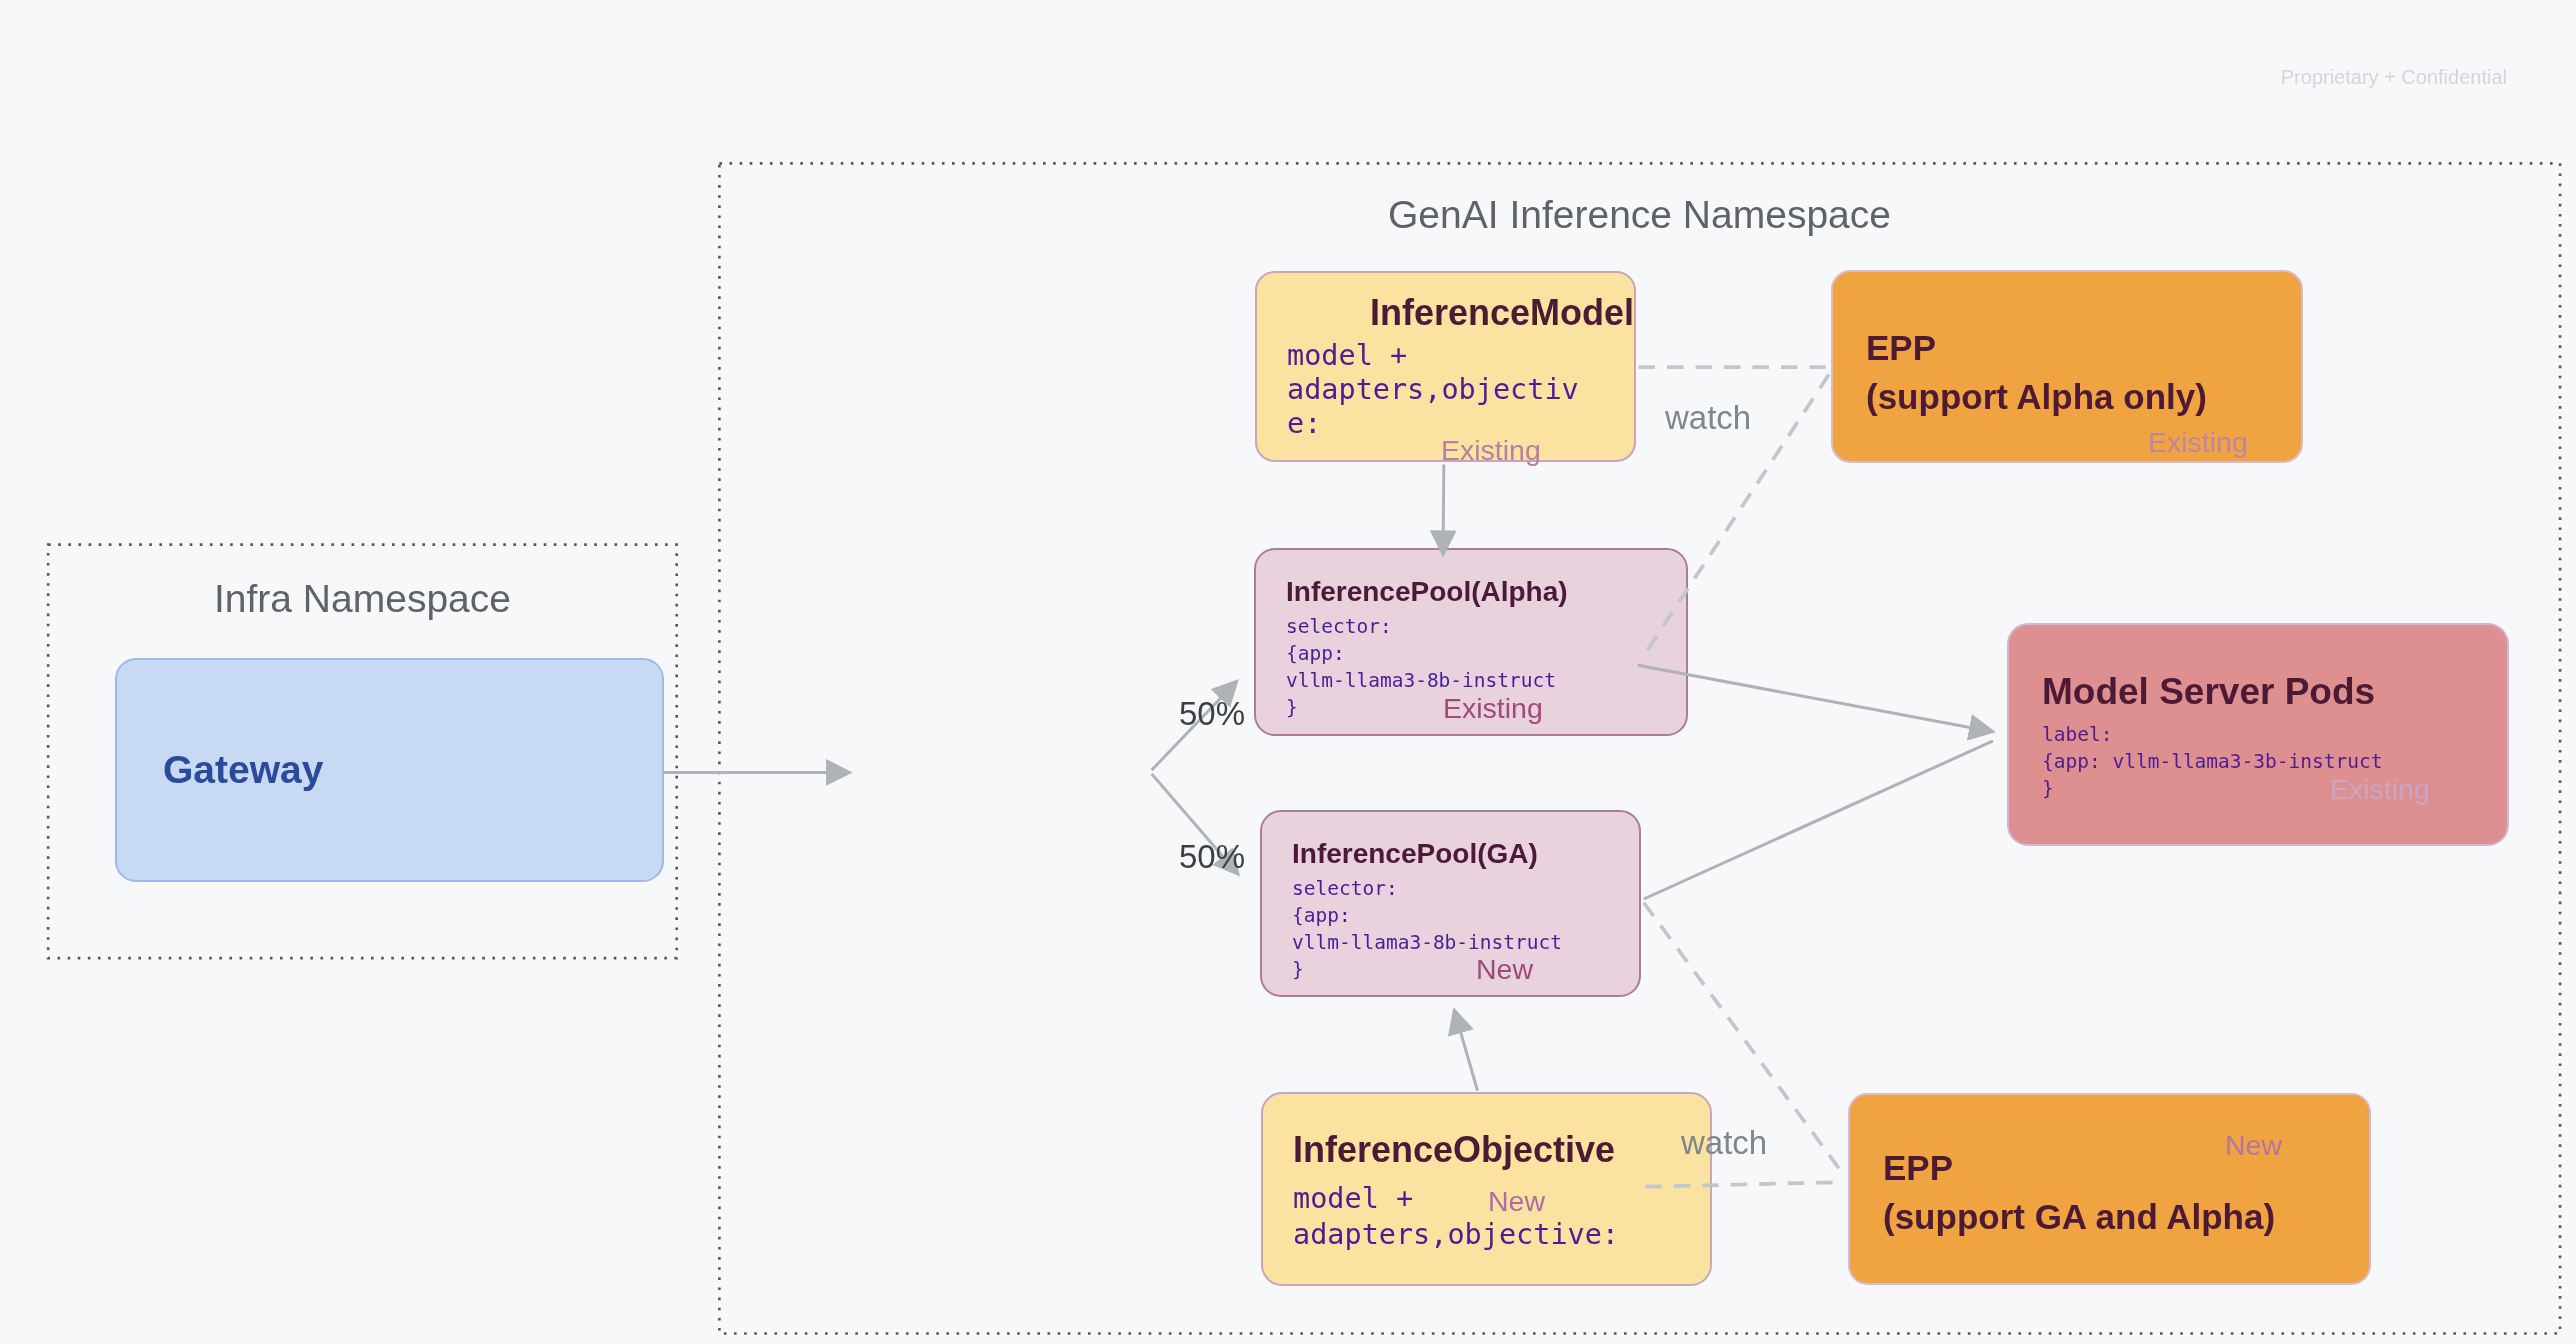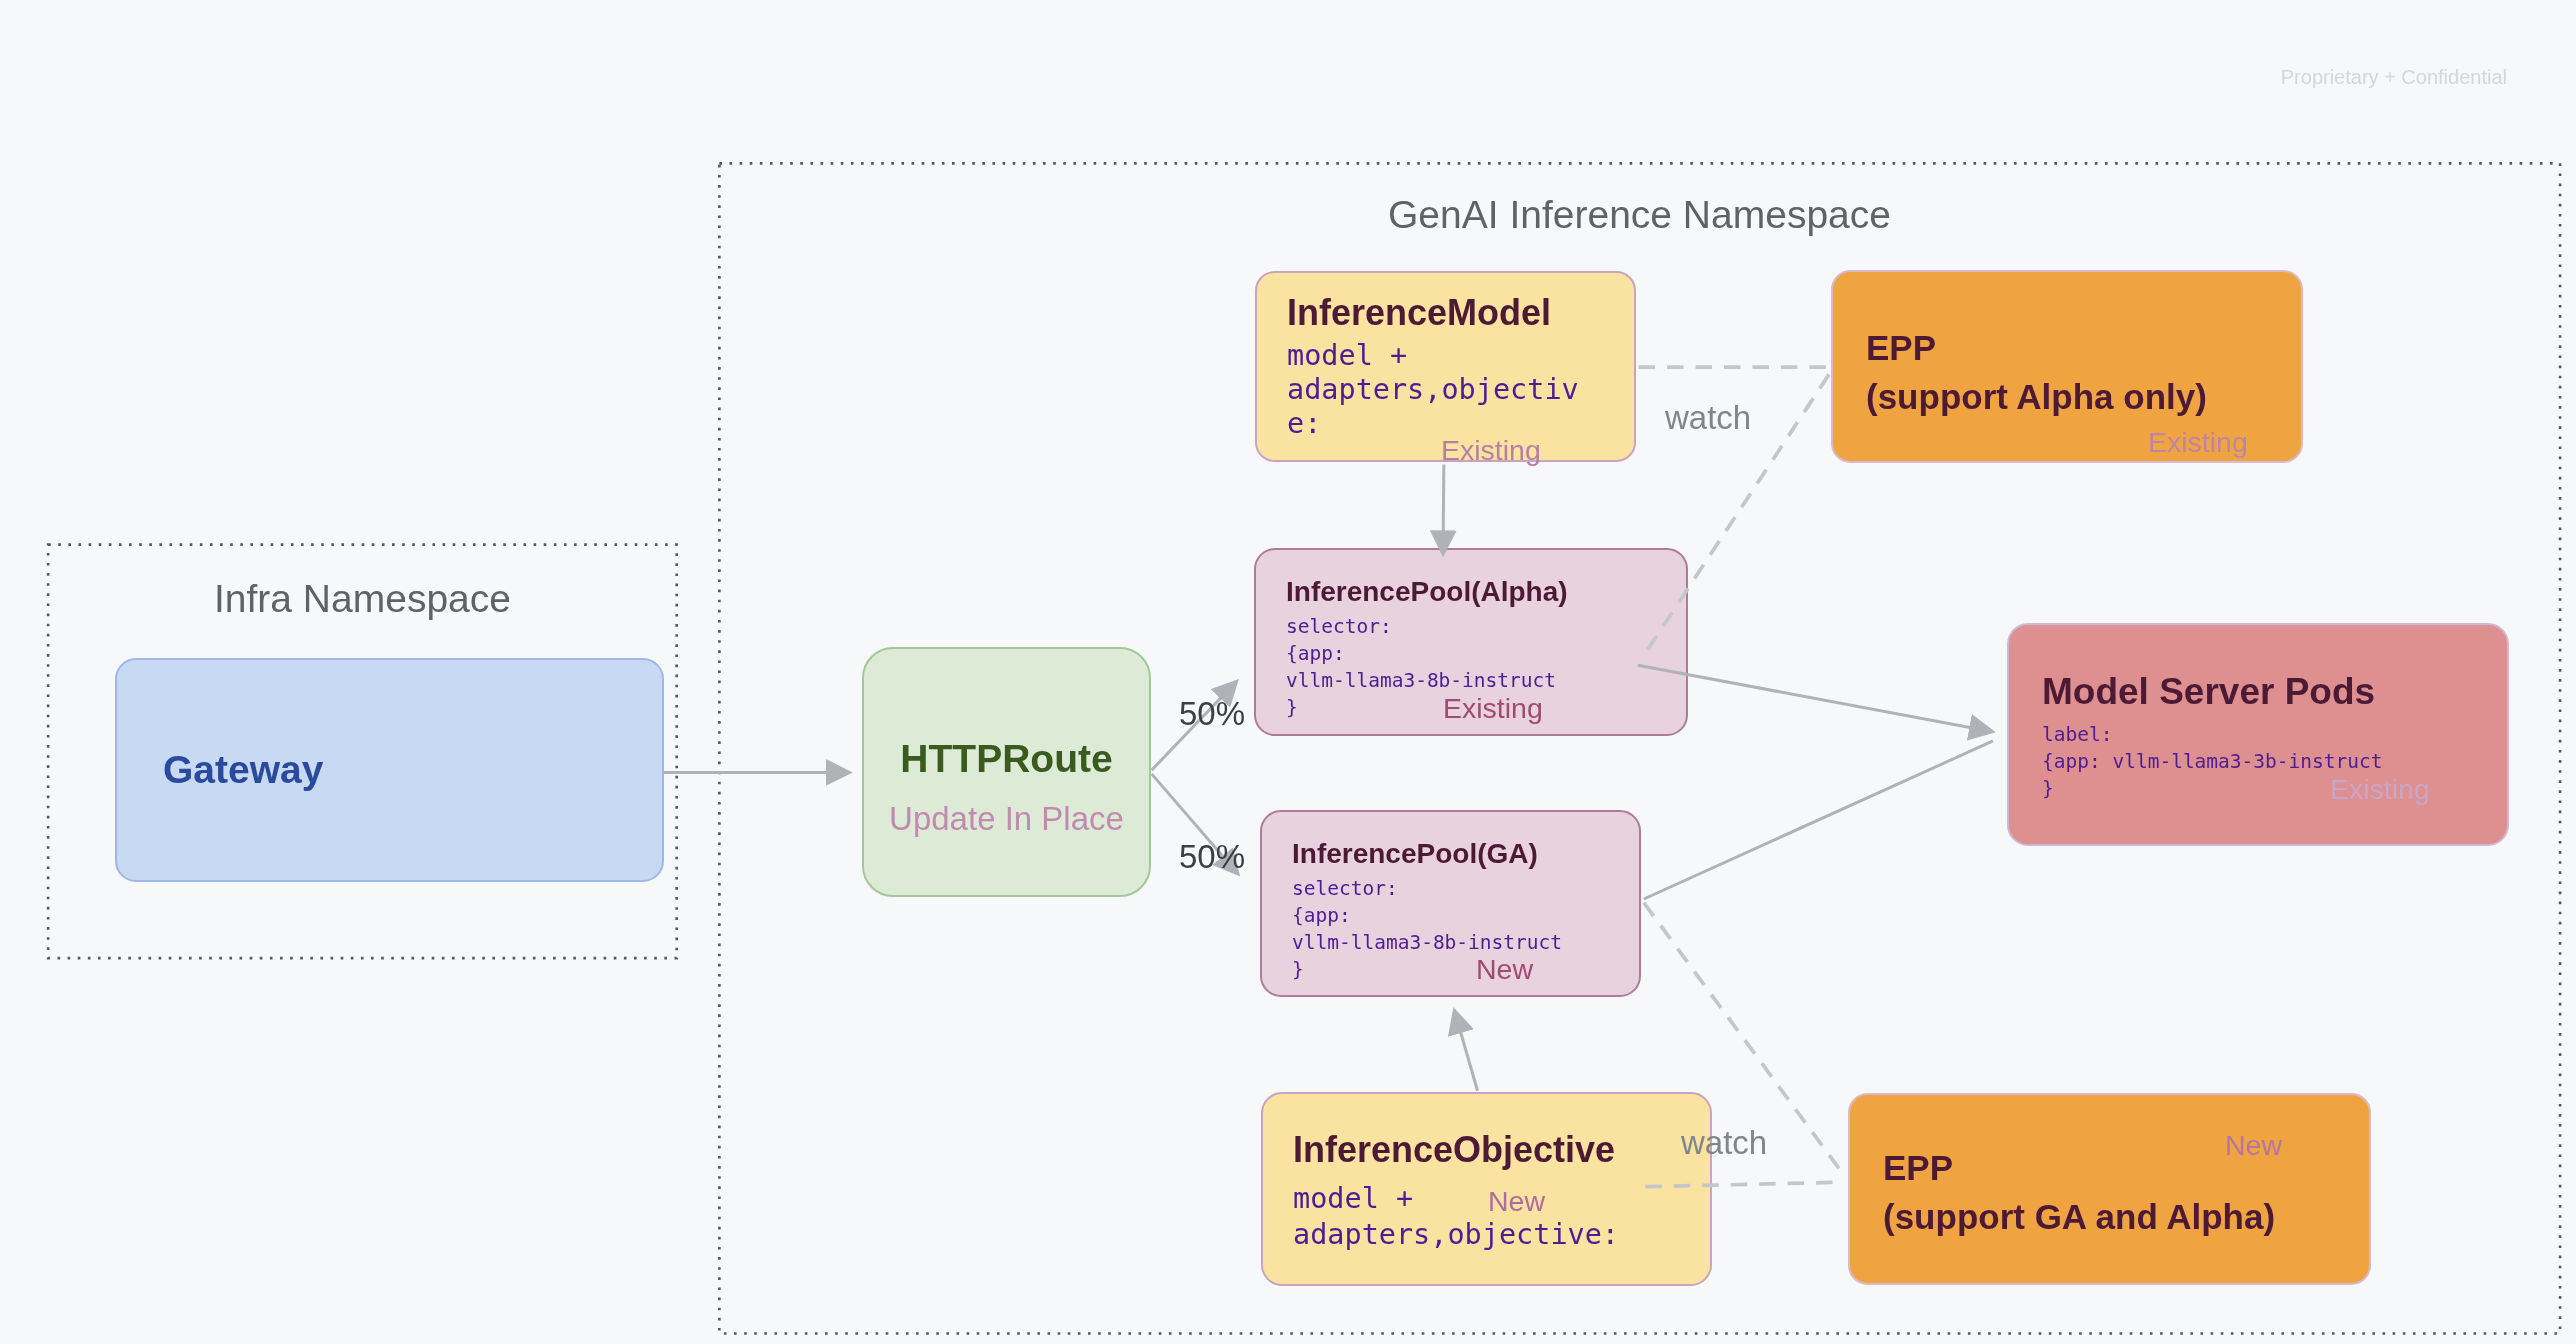--- a/index.html
+++ b/index.html
@@ -30,21 +30,21 @@
 
   
   #n-httproute{left:862px;top:647px;width:289px;height:250px;background:#ddebd6;
                border:2.2px solid #a2c796;border-radius:31px;text-align:center;}
   #n-httproute .n-title{color:#3a5b20;font-size:39px;margin-top:88px;}
   #n-httproute .n-sub{color:#c18bb1;font-size:33px;margin-top:19.5px;}
 
   
   #n-infmodel{left:1255px;top:271px;width:381px;height:191px;background:#fae3a1;
               border:2.2px solid #c9a3c0;border-radius:19.5px;padding:19.5px 0 0 30px;}
-  #n-infmodel .n-title{font-size:36px;}
+  #n-infmodel .n-title{font-size:36px;text-align:right;}
   #n-infmodel .n-body{font-size:28.5px;line-height:34px;margin-top:6px;}
   #n-infmodel .n-tag{color:#b77fa6;left:184px;top:161px;}
 
   
   #n-eppalpha{left:1831px;top:270px;width:472px;height:193px;background:#f0a441;
               border:2.2px solid #d9bacb;border-radius:19.5px;padding:51px 0 0 33px;}
   #n-eppalpha .n-title{font-size:35px;line-height:1.4;}
   #n-eppalpha .n-tag{color:#bc84a6;left:315px;top:154px;}
 
   
@@ -101,24 +101,20 @@
 
   <div id="genai-title" class="ns-title">GenAI Inference Namespace</div>
   <div id="infra-title" class="ns-title">Infra Namespace</div>
 
   <div id="confidential">Proprietary + Confidential</div>
 
   <div class="node" id="n-gateway">
     <div class="n-title">Gateway</div>
   </div>
 
-  <div class="node" id="n-httproute">
-    <div class="n-title">HTTPRoute</div>
-    <div class="n-sub">Update In Place</div>
-  </div>
 
   <div class="node" id="n-infmodel">
     <div class="n-title">InferenceModel</div>
     <div class="n-body">model +
 adapters,objectiv
 e:</div>
     <div class="n-tag">Existing</div>
   </div>
 
   <div class="node" id="n-eppalpha">

